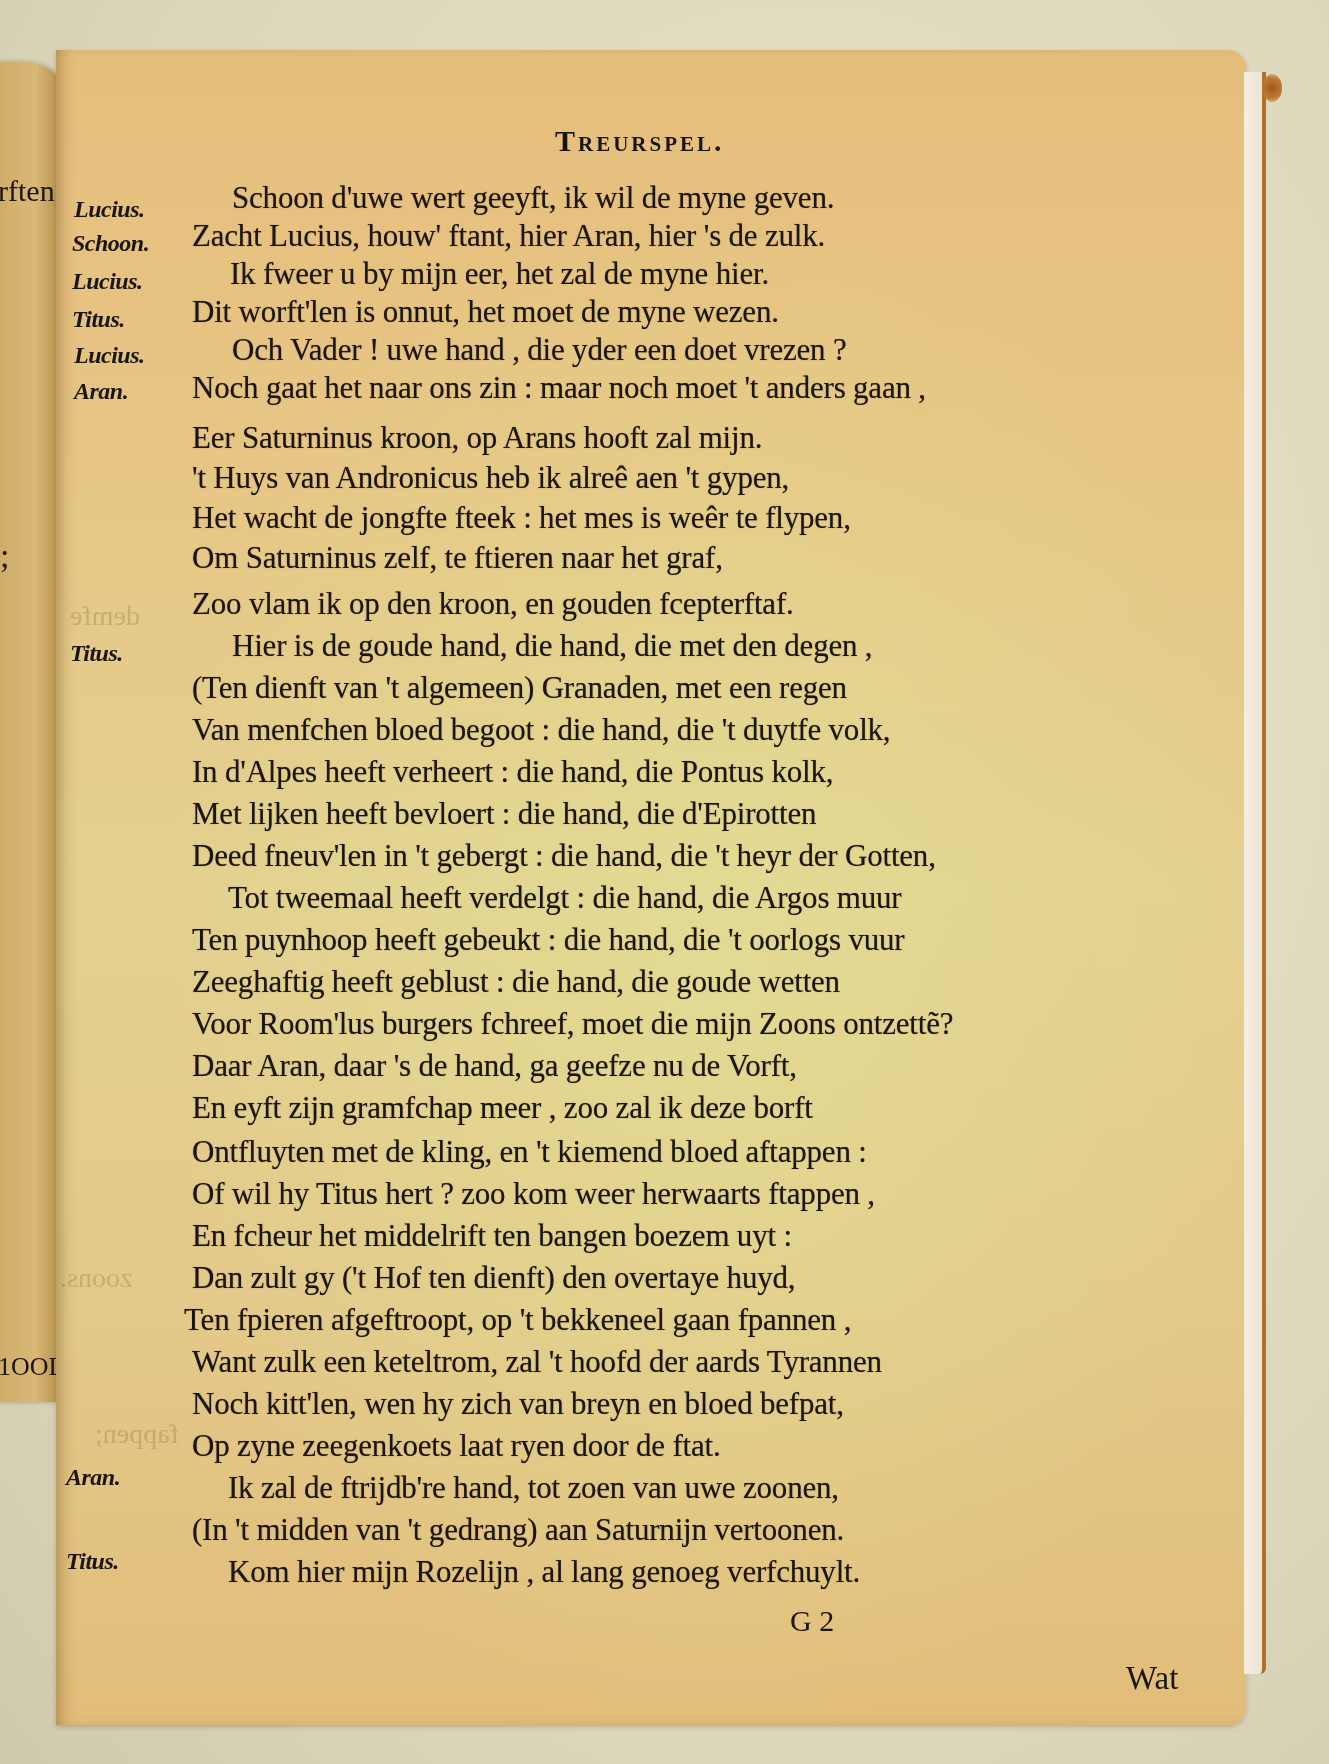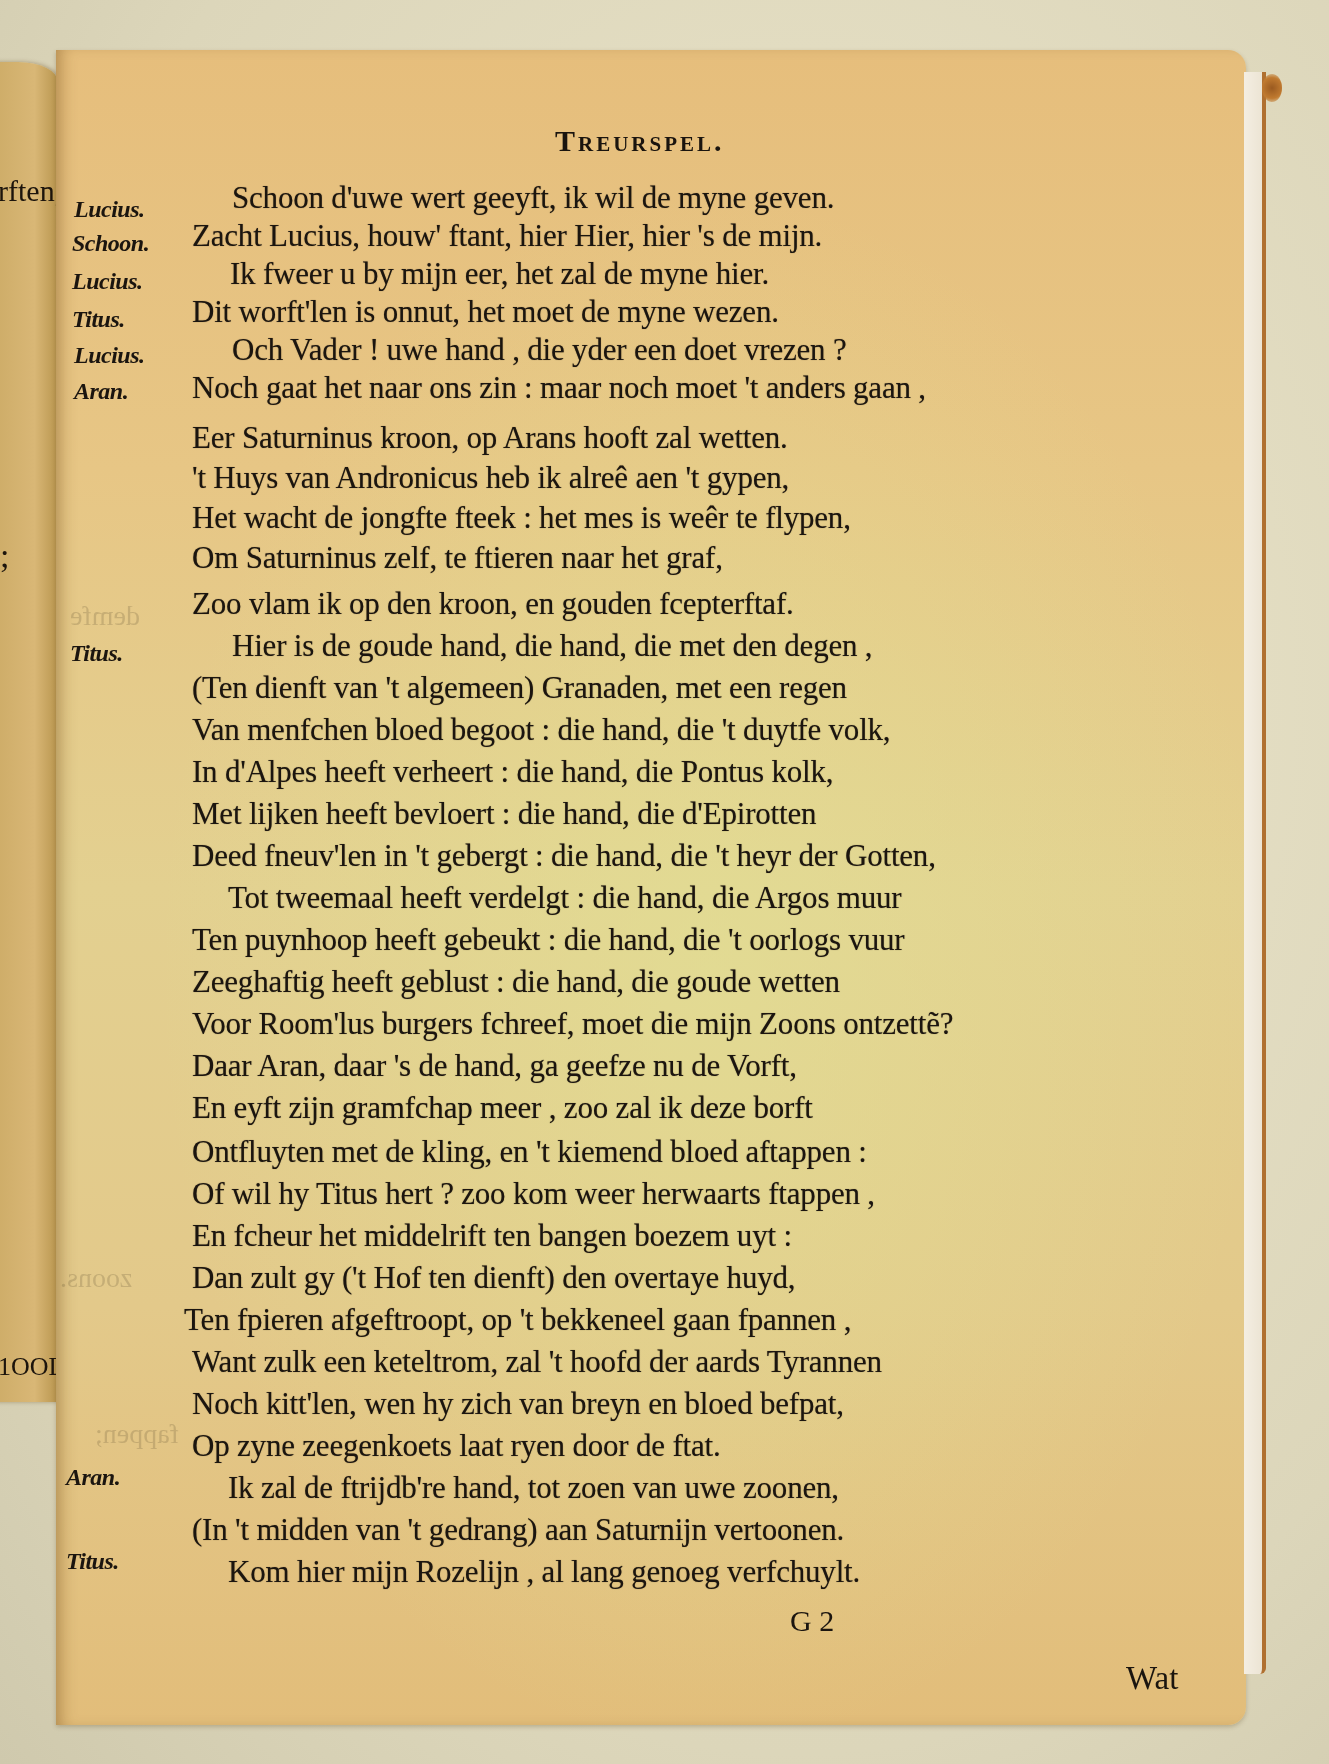--- a/index.html
+++ b/index.html
@@ -146,26 +146,26 @@
 <div class="speaker" style="left:72px; top:230px;">Schoon.</div>
 <div class="speaker" style="left:72px; top:268px;">Lucius.</div>
 <div class="speaker" style="left:72px; top:306px;">Titus.</div>
 <div class="speaker" style="left:74px; top:342px;">Lucius.</div>
 <div class="speaker" style="left:74px; top:378px;">Aran.</div>
 <div class="speaker" style="left:70px; top:640px;">Titus.</div>
 <div class="speaker" style="left:66px; top:1464px;">Aran.</div>
 <div class="speaker" style="left:66px; top:1548px;">Titus.</div>
 
 <div class="line" style="left:232px; top:180px;">Schoon d'uwe wert geeyft, ik wil de myne geven.</div>
-<div class="line" style="left:192px; top:218px;">Zacht Lucius, houw' ftant, hier Hier, hier 's de mijn.</div>
+<div class="line" style="left:192px; top:218px;">Zacht Lucius, houw' ftant, hier Aran, hier 's de zulk.</div>
 <div class="line" style="left:230px; top:256px;">Ik fweer u by mijn eer, het zal de myne hier.</div>
 <div class="line" style="left:192px; top:294px;">Dit worft'len is onnut, het moet de myne wezen.</div>
 <div class="line" style="left:232px; top:332px;">Och Vader ! uwe hand , die yder een doet vrezen ?</div>
 <div class="line" style="left:192px; top:370px;">Noch gaat het naar ons zin : maar noch moet 't anders gaan ,</div>
-<div class="line" style="left:192px; top:420px;">Eer Saturninus kroon, op Arans hooft zal wetten.</div>
+<div class="line" style="left:192px; top:420px;">Eer Saturninus kroon, op Arans hooft zal mijn.</div>
 <div class="line" style="left:192px; top:460px;">'t Huys van Andronicus heb ik alreê aen 't gypen,</div>
 <div class="line" style="left:192px; top:500px;">Het wacht de jongfte fteek : het mes is weêr te flypen,</div>
 <div class="line" style="left:192px; top:540px;">Om Saturninus zelf, te ftieren naar het graf,</div>
 <div class="line" style="left:192px; top:586px;">Zoo vlam ik op den kroon, en gouden fcepterftaf.</div>
 <div class="line" style="left:232px; top:628px;">Hier is de goude hand, die hand, die met den degen ,</div>
 <div class="line" style="left:192px; top:670px;">(Ten dienft van 't algemeen) Granaden, met een regen</div>
 <div class="line" style="left:192px; top:712px;">Van menfchen bloed begoot : die hand, die 't duytfe volk,</div>
 <div class="line" style="left:192px; top:754px;">In d'Alpes heeft verheert : die hand, die Pontus kolk,</div>
 <div class="line" style="left:192px; top:796px;">Met lijken heeft bevloert : die hand, die d'Epirotten</div>
 <div class="line" style="left:192px; top:838px;">Deed fneuv'len in 't gebergt : die hand, die 't heyr der Gotten,</div>

